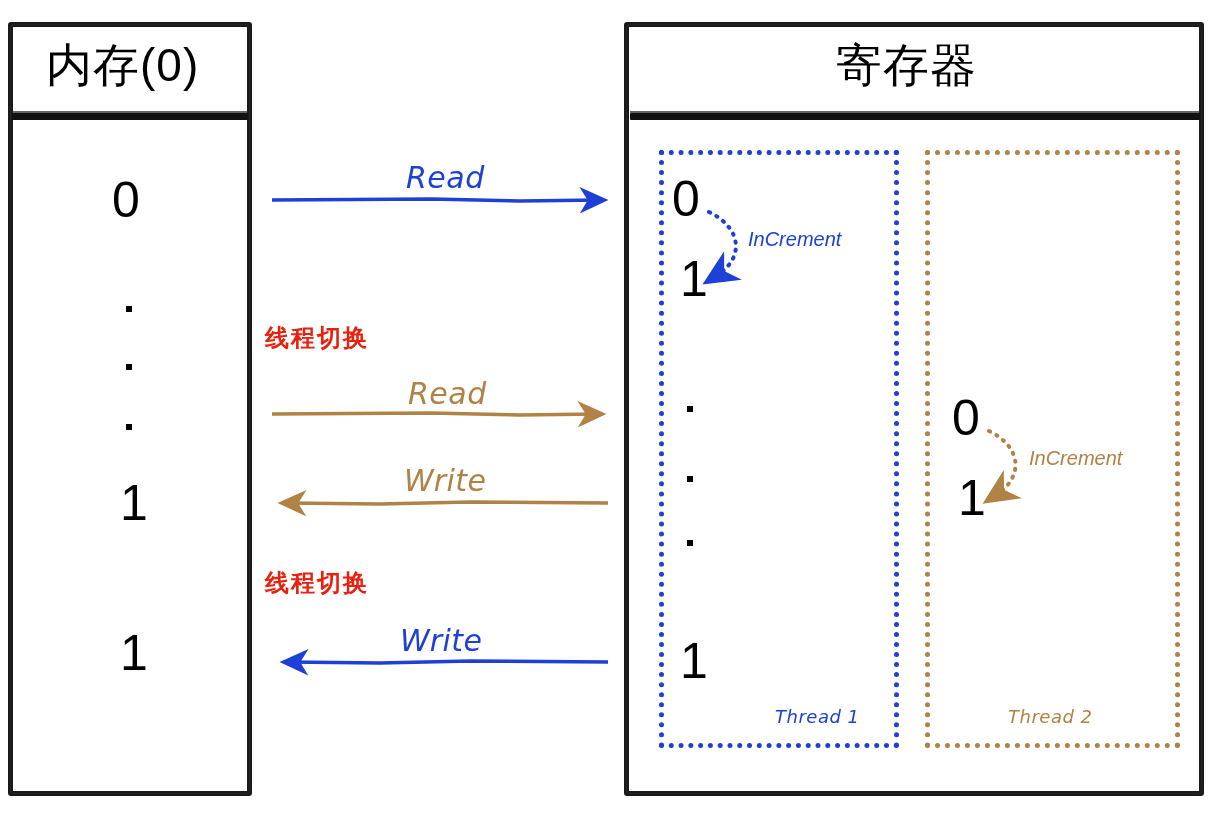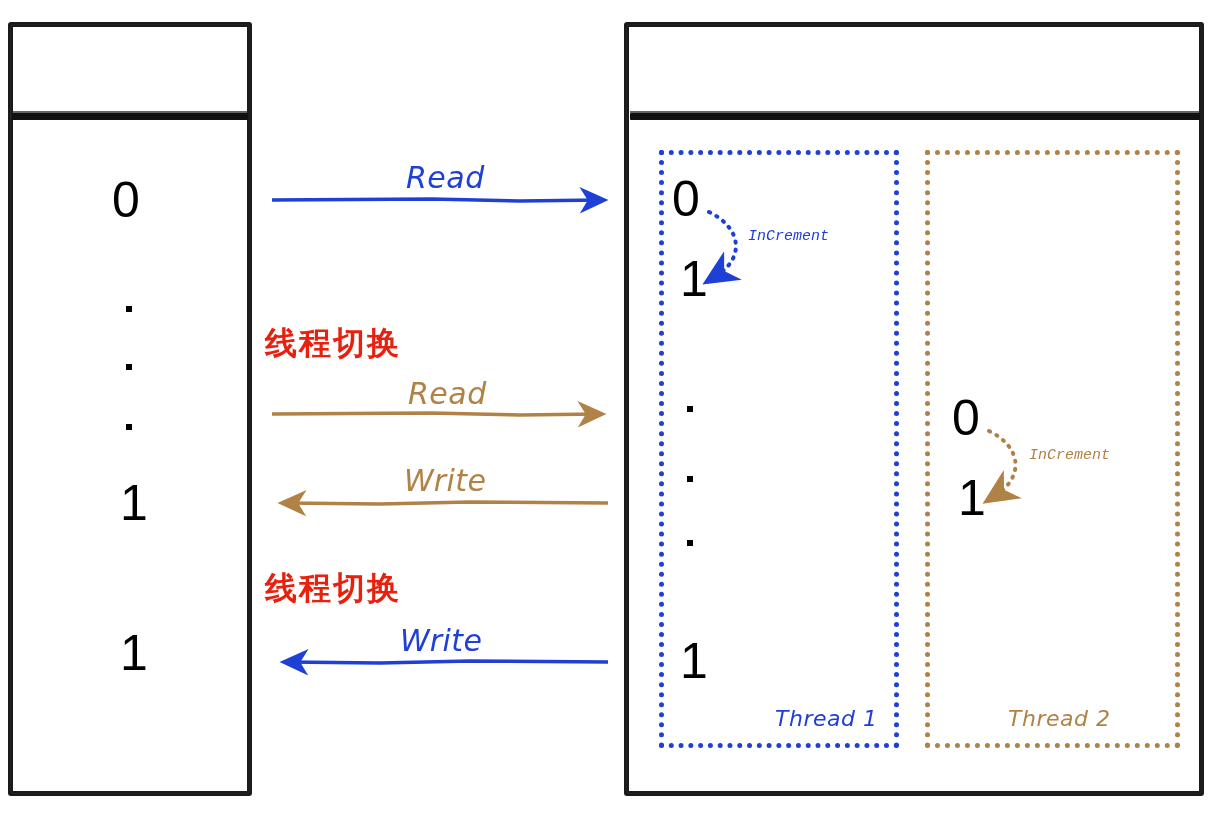--- a/index.html
+++ b/index.html
@@ -85,71 +85,73 @@
     white-space: nowrap;
     letter-spacing: .5px;
   }
   .blue  { color: #1e40d6; }
   .brown { color: #b08246; }
 
   .switch-label {
     position: absolute;
     font-family: "DejaVu Serif", serif;
     font-weight: bold;
-    font-size: 32px;
+    font-size: 24px;
     color: #e8210f;
     white-space: nowrap;
     letter-spacing: 2px;
   }
 
   
   .thread-box {
     position: absolute;
     box-sizing: border-box;
     border: 5px dotted #1e40d6;
     background: transparent;
   }
   .thread-box.t2 { border-color: #b08246; }
 
   .thread-label {
     position: absolute;
     font-family: "DejaVu Sans", sans-serif;
     font-style: italic;
-    font-size: 22px;
+    font-size: 18px;
     white-space: nowrap;
     letter-spacing: .5px;
   }
 
   .inc-label {
     position: absolute;
-    font-family: Liberation Mono, monospace;
+    font-family: Liberation Sans, sans-serif;
     font-style: italic;
-    font-size: 15px;
+    font-size: 20px;
     white-space: nowrap;
   }
 
   svg.ov { position: absolute; left: 0; top: 0; overflow: visible; }
 </style>
 </head>
 <body>
 
 <div id="canvas">
 
   <div class="hand-box" style="left:8px; top:22px; width:244px; height:774px;"></div>
   <div class="divider" style="left:12px; top:113px; width:236px;"></div>
+  <div class="box-title" style="left:46px; top:35px;">内存(0)</div>
 
   <div class="val" style="left:112px; top:175px;">0</div>
   <div class="vdots" style="left:126px; top:306px;"></div>
   <div class="vdots" style="left:126px; top:364px;"></div>
   <div class="vdots" style="left:126px; top:424px;"></div>
   <div class="val" style="left:120px; top:478px;">1</div>
   <div class="val" style="left:120px; top:628px;">1</div>
 
   <div class="hand-box" style="left:624px; top:22px; width:580px; height:774px;"></div>
   <div class="divider" style="left:630px; top:113px; width:570px;"></div>
+  <div class="box-title" style="left:836px; top:35px;">寄存器</div>
 
   <div class="thread-box" style="left:659px; top:150px; width:240px; height:598px;"></div>
   <div class="val" style="left:672px; top:174px;">0</div>
   <div class="val" style="left:680px; top:254px;">1</div>
   <div class="inc-label blue" style="left:748px; top:228px;">InCrement</div>
   <div class="vdots" style="left:687px; top:406px;"></div>
   <div class="vdots" style="left:687px; top:476px;"></div>
   <div class="vdots" style="left:687px; top:540px;"></div>
   <div class="val" style="left:680px; top:636px;">1</div>
   <div class="thread-label blue" style="left:775px; top:706px;">Thread 1</div>

